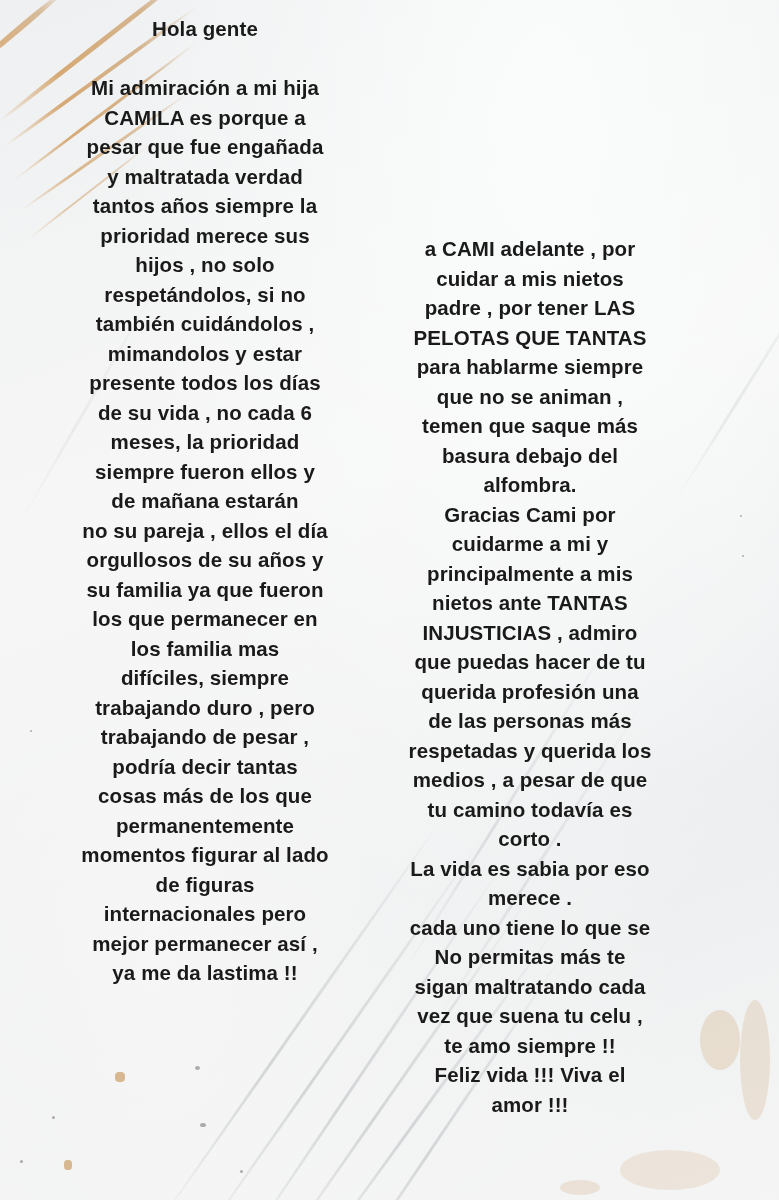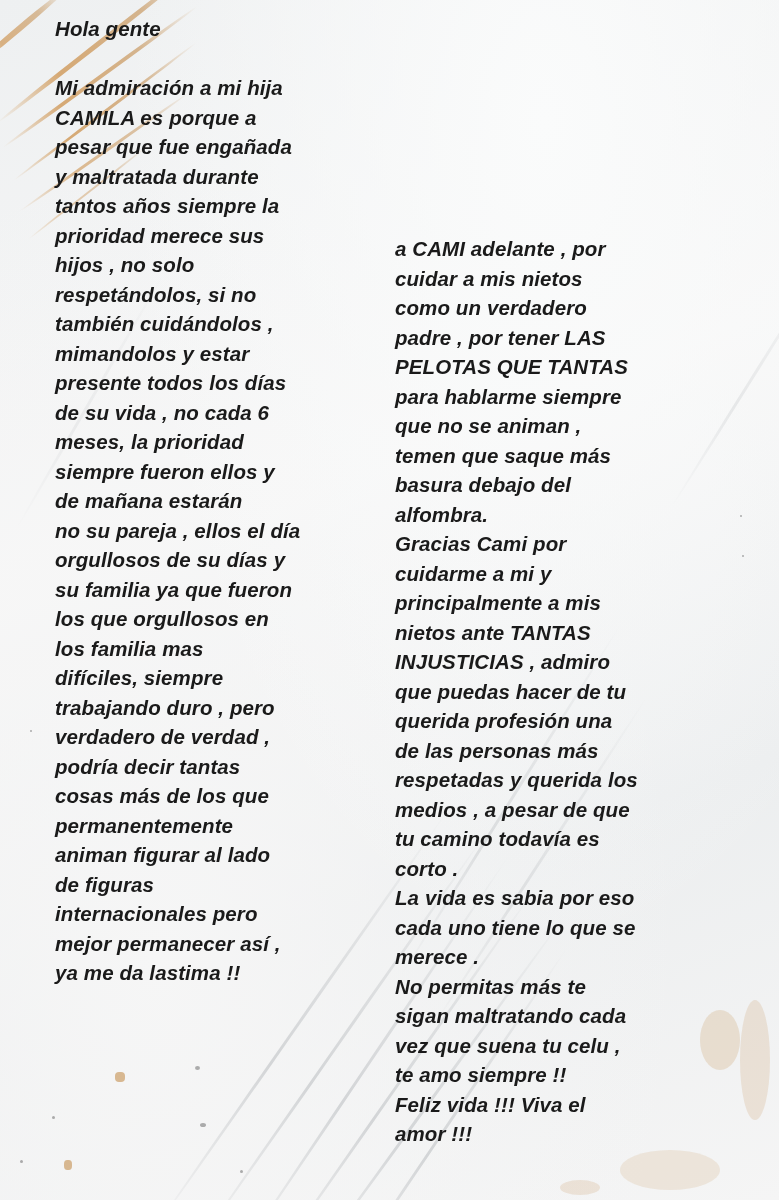--- a/index.html
+++ b/index.html
@@ -41,26 +41,26 @@
       border-radius: 50%;
       background: rgba(110,110,110,0.55);
     }
     .gdot {
       position: absolute;
       border-radius: 40%;
       background: rgba(200,150,90,0.65);
     }
     .column {
       position: absolute;
+      text-align: center;
       color: #1a1a1a;
       font-weight: bold;
       font-size: 20.5px;
       line-height: 29.5px;
       letter-spacing: 0.1px;
-      font-style: italic;
     }
     .line { display: block; white-space: nowrap; }
     .col-left { left: 55px; width: 300px; top: 14px; }
     .col-right { left: 395px; width: 270px; top: 234px; }
     .gap { display: block; height: 29.5px; }
   </style>
 </head>
 <body>
 
 <div class="bg">
@@ -99,76 +99,75 @@
   <div class="gdot" style="left:620px;top:1150px;width:100px;height:40px;opacity:0.25;border-radius:50%;"></div>
   <div class="gdot" style="left:560px;top:1180px;width:40px;height:15px;opacity:0.3;border-radius:50%;"></div>
 </div>
 
 <div class="column col-left">
   <span class="line">Hola gente</span>
   <span class="gap"></span>
   <span class="line">Mi admiración a mi hija</span>
   <span class="line">CAMILA  es porque a</span>
   <span class="line">pesar que fue engañada</span>
-  <span class="line">y maltratada durante</span>
+  <span class="line">y maltratada verdad</span>
   <span class="line">tantos años siempre la</span>
   <span class="line">prioridad merece sus</span>
   <span class="line">hijos , no solo</span>
   <span class="line">respetándolos, si no</span>
   <span class="line">también cuidándolos ,</span>
   <span class="line">mimandolos y estar</span>
   <span class="line">presente todos los días</span>
   <span class="line">de su vida , no cada 6</span>
   <span class="line">meses,  la prioridad</span>
   <span class="line">siempre fueron ellos y</span>
   <span class="line">de mañana estarán</span>
   <span class="line">no su pareja , ellos el día</span>
-  <span class="line">orgullosos de su días y</span>
+  <span class="line">orgullosos de su años y</span>
   <span class="line">su familia ya que fueron</span>
-  <span class="line">los que orgullosos en</span>
+  <span class="line">los que permanecer en</span>
   <span class="line">los familia mas</span>
   <span class="line">difíciles, siempre</span>
   <span class="line">trabajando duro , pero</span>
-  <span class="line">verdadero de verdad ,</span>
+  <span class="line">trabajando de pesar ,</span>
   <span class="line">podría decir tantas</span>
   <span class="line">cosas más de los que</span>
   <span class="line">permanentemente</span>
-  <span class="line">animan figurar al lado</span>
+  <span class="line">momentos figurar al lado</span>
   <span class="line">de figuras</span>
   <span class="line">internacionales pero</span>
   <span class="line">mejor permanecer así ,</span>
   <span class="line">ya me da lastima !!</span>
 </div>
 
 <div class="column col-right">
   <span class="line">a CAMI adelante , por</span>
   <span class="line">cuidar a mis nietos</span>
-  <span class="line">como un verdadero</span>
   <span class="line">padre , por tener LAS</span>
   <span class="line">PELOTAS QUE TANTAS</span>
   <span class="line">para hablarme siempre</span>
   <span class="line">que no se animan ,</span>
   <span class="line">temen que saque más</span>
   <span class="line">basura debajo del</span>
   <span class="line">alfombra.</span>
   <span class="line">Gracias Cami por</span>
   <span class="line">cuidarme a mi y</span>
   <span class="line">principalmente a mis</span>
   <span class="line">nietos ante TANTAS</span>
   <span class="line">INJUSTICIAS , admiro</span>
   <span class="line">que puedas hacer de tu</span>
   <span class="line">querida profesión una</span>
   <span class="line">de las personas más</span>
   <span class="line">respetadas y querida los</span>
   <span class="line">medios , a pesar de  que</span>
   <span class="line">tu camino todavía es</span>
   <span class="line">corto .</span>
   <span class="line">La vida es sabia por eso</span>
+  <span class="line">merece  .</span>
   <span class="line">cada uno tiene lo que se</span>
-  <span class="line">merece  .</span>
   <span class="line">No permitas más te</span>
   <span class="line">sigan maltratando cada</span>
   <span class="line">vez que suena tu celu ,</span>
   <span class="line">te amo siempre !!</span>
   <span class="line">Feliz vida !!! Viva el</span>
   <span class="line">amor !!!</span>
 
 </div>
 
 </body></html>

